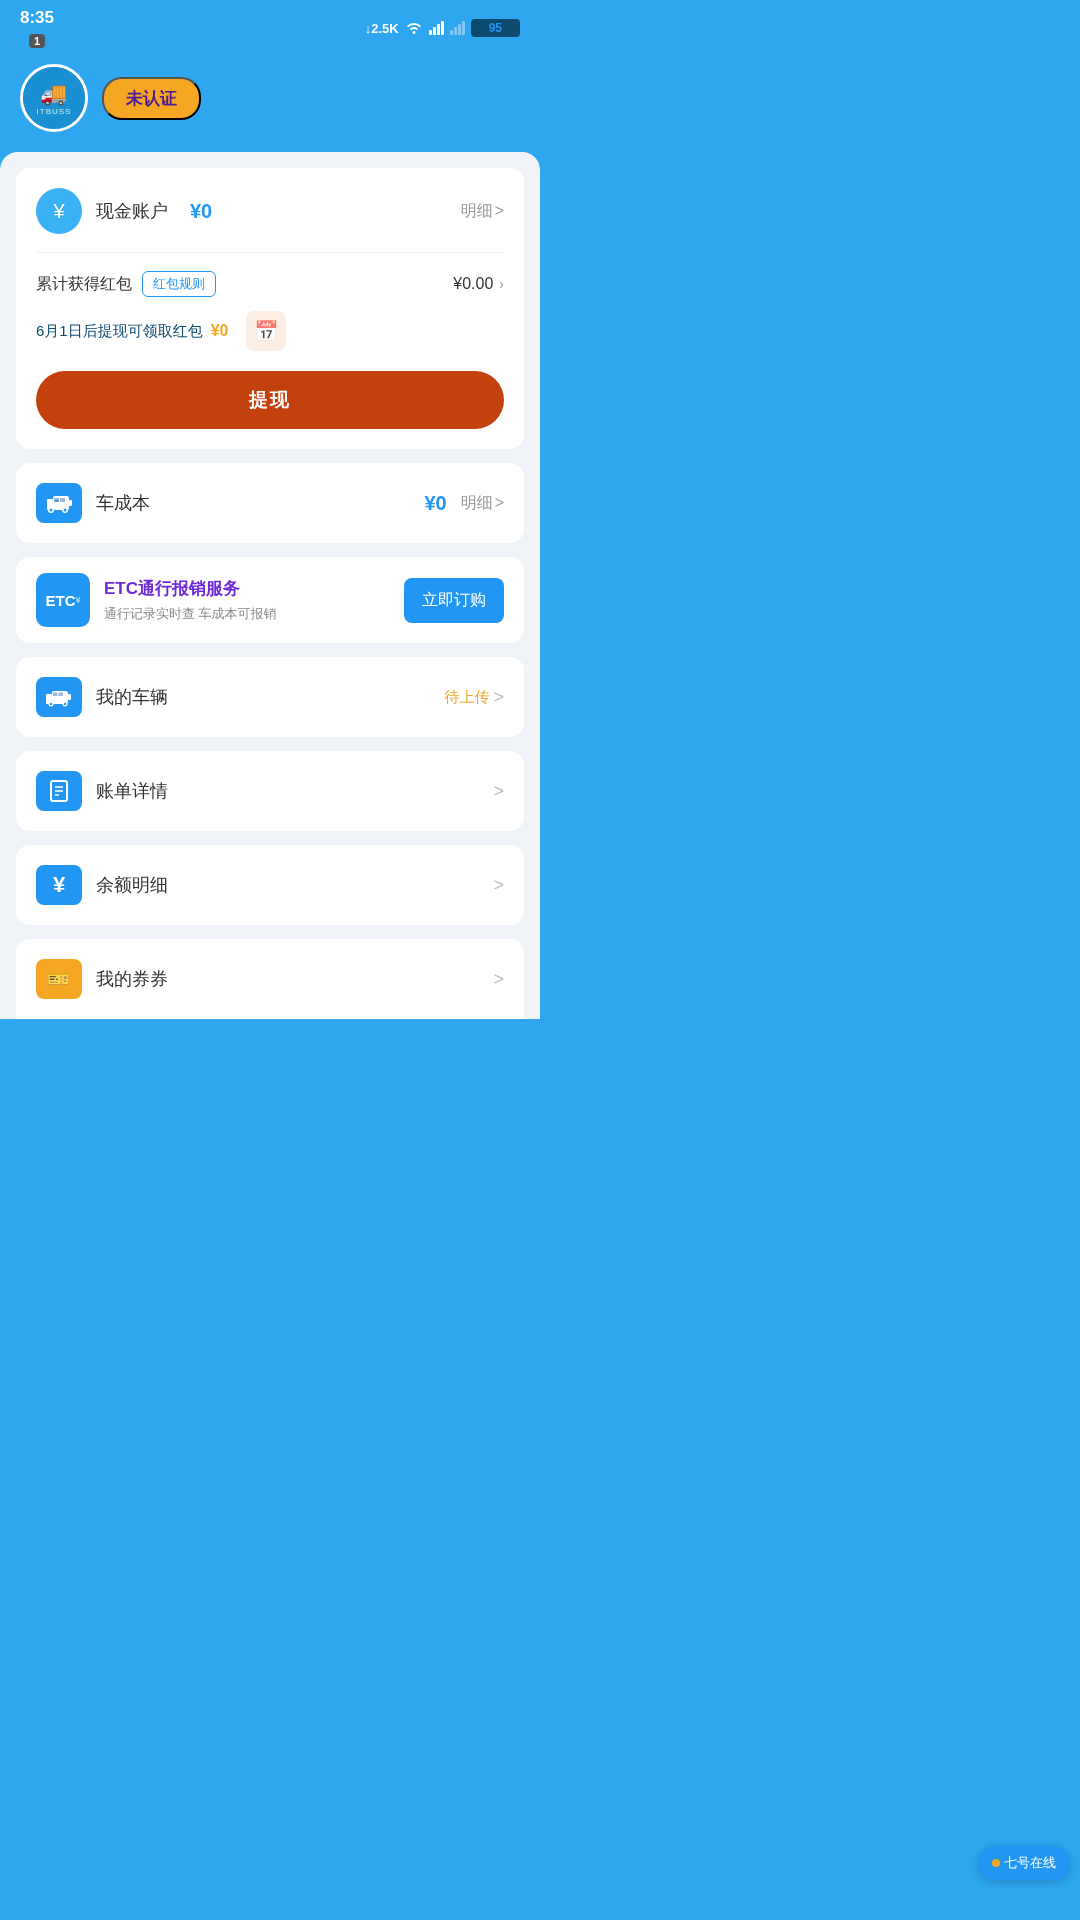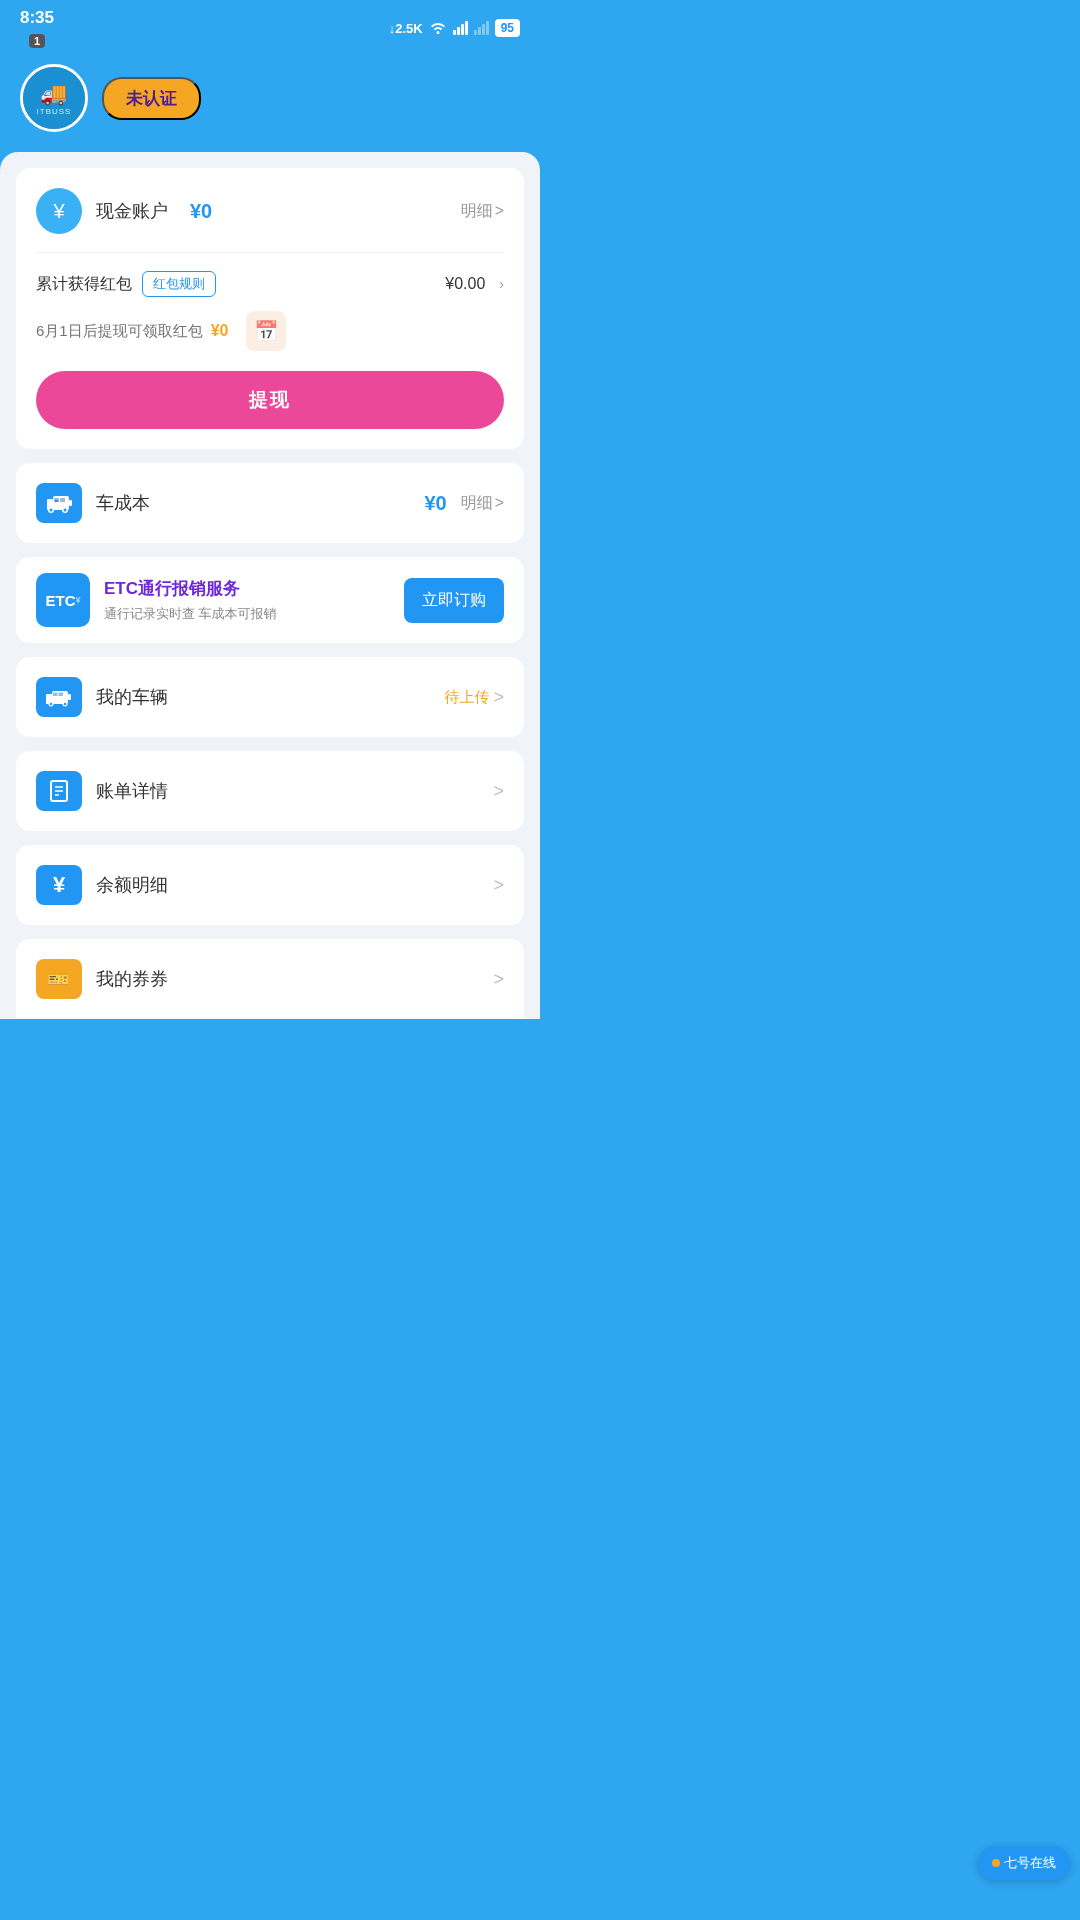--- a/index.html
+++ b/index.html
@@ -155,52 +155,52 @@
       padding: 3px 10px;
       font-size: 13px;
       background: none;
     }
     .redpack-amount {
       margin-left: auto;
       font-size: 16px;
       color: #333;
       display: flex;
       align-items: center;
-      gap: 14px;
+      gap: 6px;
     }
     .redpack-amount .chevron { color: #999; font-size: 14px; }
 
     
     .june-row {
       display: flex;
       align-items: center;
       gap: 8px;
       margin-bottom: 8px;
     }
-    .june-text { font-size: 15px; color: #737373; text-align: right; }
+    .june-text { font-size: 15px; color: #0c4a6e; text-align: right; }
     .june-amount { color: #f5a623; font-size: 16px; font-weight: 600; }
     .calendar-icon {
       margin-left: 10px;
       width: 40px;
       height: 40px;
       background: #fde8d8;
       border-radius: 8px;
       display: flex;
       align-items: center;
       justify-content: center;
       font-size: 20px;
       color: #f5a623;
       opacity: 0.7;
     }
 
     
     .withdraw-btn {
       display: block;
       width: 100%;
-      background: #ec4899;
+      background: #c2410c;
       color: white;
       border: none;
       border-radius: 30px;
       padding: 16px;
       font-size: 19px;
       font-weight: 600;
       text-align: center;
       margin-top: 20px;
       cursor: pointer;
       letter-spacing: 2px;
@@ -342,21 +342,21 @@
       <span style="display:inline-block;width:3px;height:11px;background:white;border-radius:1px;"></span>
       <span style="display:inline-block;width:3px;height:14px;background:white;border-radius:1px;"></span>
     </span>
     <span style="display:flex;align-items:flex-end;gap:1px;">
       <span style="display:inline-block;width:3px;height:5px;background:rgba(255,255,255,0.4);border-radius:1px;"></span>
       <span style="display:inline-block;width:3px;height:8px;background:rgba(255,255,255,0.4);border-radius:1px;"></span>
       <span style="display:inline-block;width:3px;height:11px;background:rgba(255,255,255,0.4);border-radius:1px;"></span>
       <span style="display:inline-block;width:3px;height:14px;background:rgba(255,255,255,0.4);border-radius:1px;"></span>
     </span>
     <span style="display:flex;align-items:center;gap:2px;">
-      <span style="background:#ffffff;color:#2196f3;border-radius:4px;padding:2px 6px;font-size:12px;font-weight:700;">95</span>
+      <span style="background:#0c4a6e;color:#2196f3;border-radius:4px;padding:2px 18px;font-size:12px;font-weight:700;">95</span>
     </span>
   </div>
 </div>
 
 <div class="header">
   <div class="logo-circle">
     <div class="logo-inner">
       <span class="logo-truck">🚚</span>
       <span class="logo-text-small">ITBUSS</span>
     </div>

